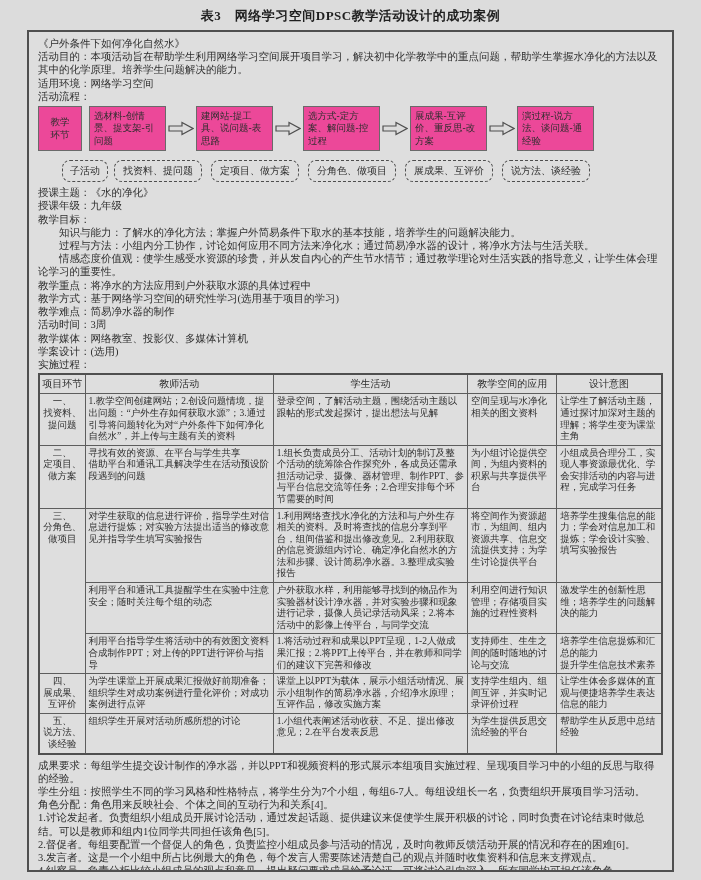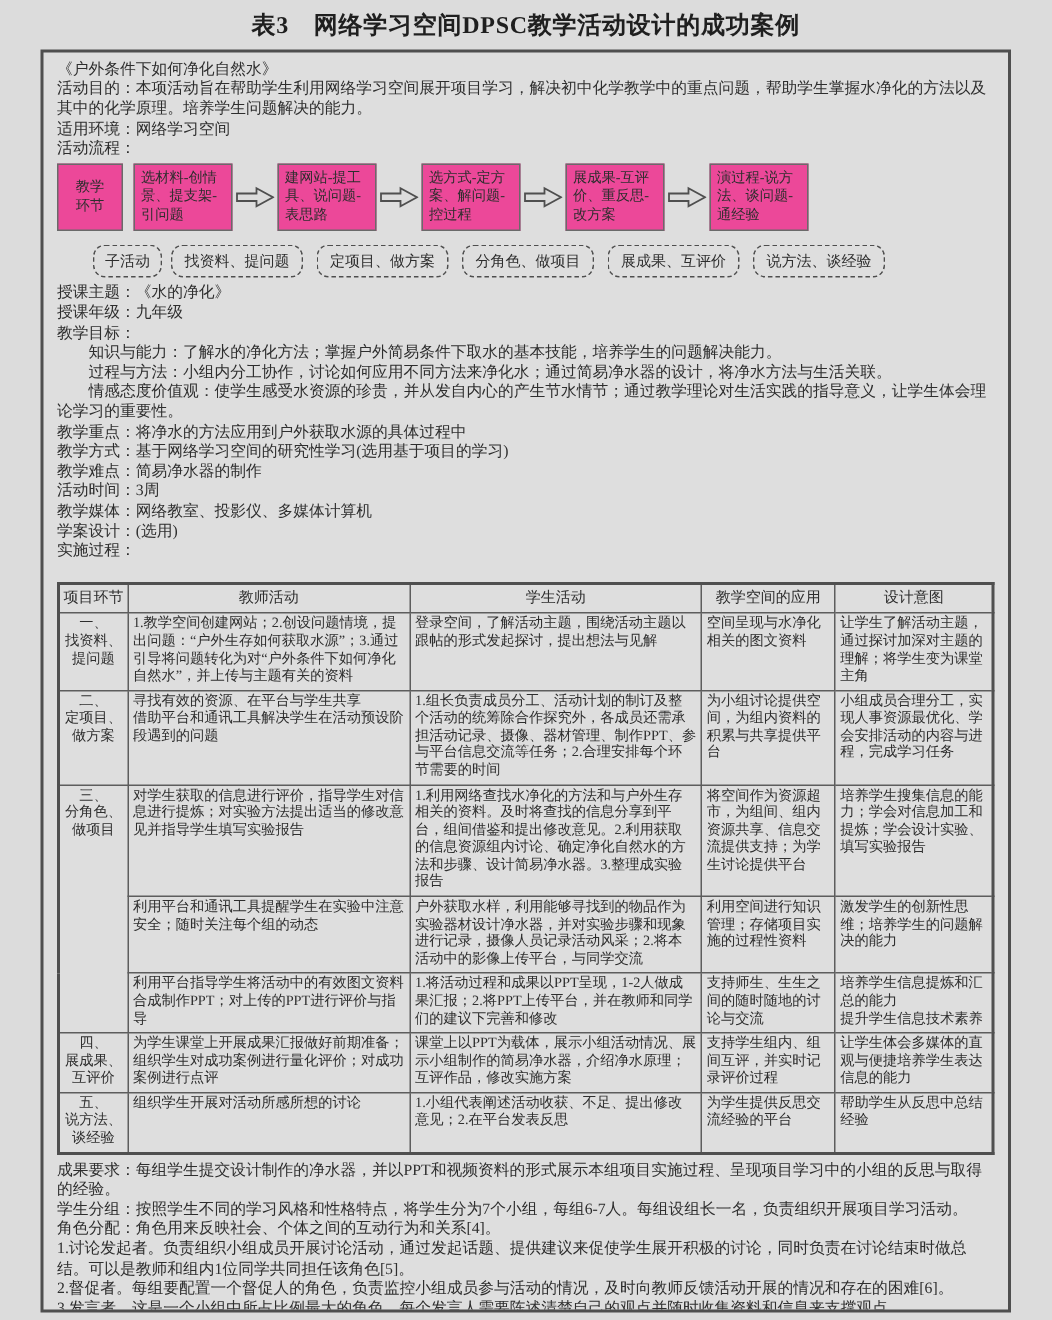--- a/index.html
+++ b/index.html
@@ -5,53 +5,53 @@
   html,body{margin:0;padding:0;}
   body{
     width:701px;height:880px;overflow:hidden;
     background:#d8d8d8;
     font-family:"Liberation Serif","DejaVu Serif",serif;
     color:#2e2e2e;
     -webkit-font-smoothing:antialiased;
   }
   .page{width:701px;height:880px;position:relative;background:#dcdcdc;}
   .doc-title{
-    text-align:center;font-weight:bold;font-size:16px;
+    text-align:center;font-weight:bold;font-size:13px;
     padding:7px 0 5px;color:#1f1f1f;letter-spacing:.5px;
   }
   .outer-box{
     margin:0 27px;height:842px;box-sizing:border-box;
     border:2px solid #4f4f4f;background:#dedede;
     padding:5px 9px 4px;overflow:hidden;
   }
   .line{font-size:10.5px;line-height:1.26;white-space:pre-line;}
   .indent{text-indent:2em;}
   
   .flow{margin:3px 0 2px;}
   .flow-solid{display:flex;align-items:stretch;}
   .flow-box{
     border:1px solid #6a6a6a;background:#ec4899;
     font-size:9.5px;line-height:1.3;padding:3px 4px;
     white-space:pre-line;display:flex;align-items:center;
     box-sizing:border-box;
   }
   .flow-box.head{width:44px;justify-content:center;text-align:center;}
-  .flow-box.stage{width:66px;}
+  .flow-box.stage{width:77px;}
   .flow-arrow{display:flex;align-items:center;padding:0 2px;}
   .flow-dashed{display:flex;align-items:center;margin-top:9px;margin-bottom:4px;padding-left:24px;}
   .dash-box{
     border:1px dashed #4e4e4e;border-radius:8px;background:transparent;
     font-size:10px;padding:3px 8px;display:flex;align-items:center;justify-content:center;
     box-sizing:border-box;white-space:nowrap;
   }
   .dash-box.head{width:46px;margin-right:6px;}
   .dash-gap{width:9px;}
   
   table.impl{
-    width:100%;border-collapse:collapse;margin-top:14px;
+    width:100%;border-collapse:collapse;margin-top:2px;
     border:2px solid #4f4f4f;
   }
   table.impl th, table.impl td{
     border:1px solid #5d5d5d;
     font-size:9.5px;line-height:1.22;font-weight:normal;
     padding:2px 3px;vertical-align:top;white-space:pre-line;
   }
   table.impl th{text-align:center;font-size:10px;padding:3px 2px;}
   td.stage-cell{text-align:center;vertical-align:middle;}
   

